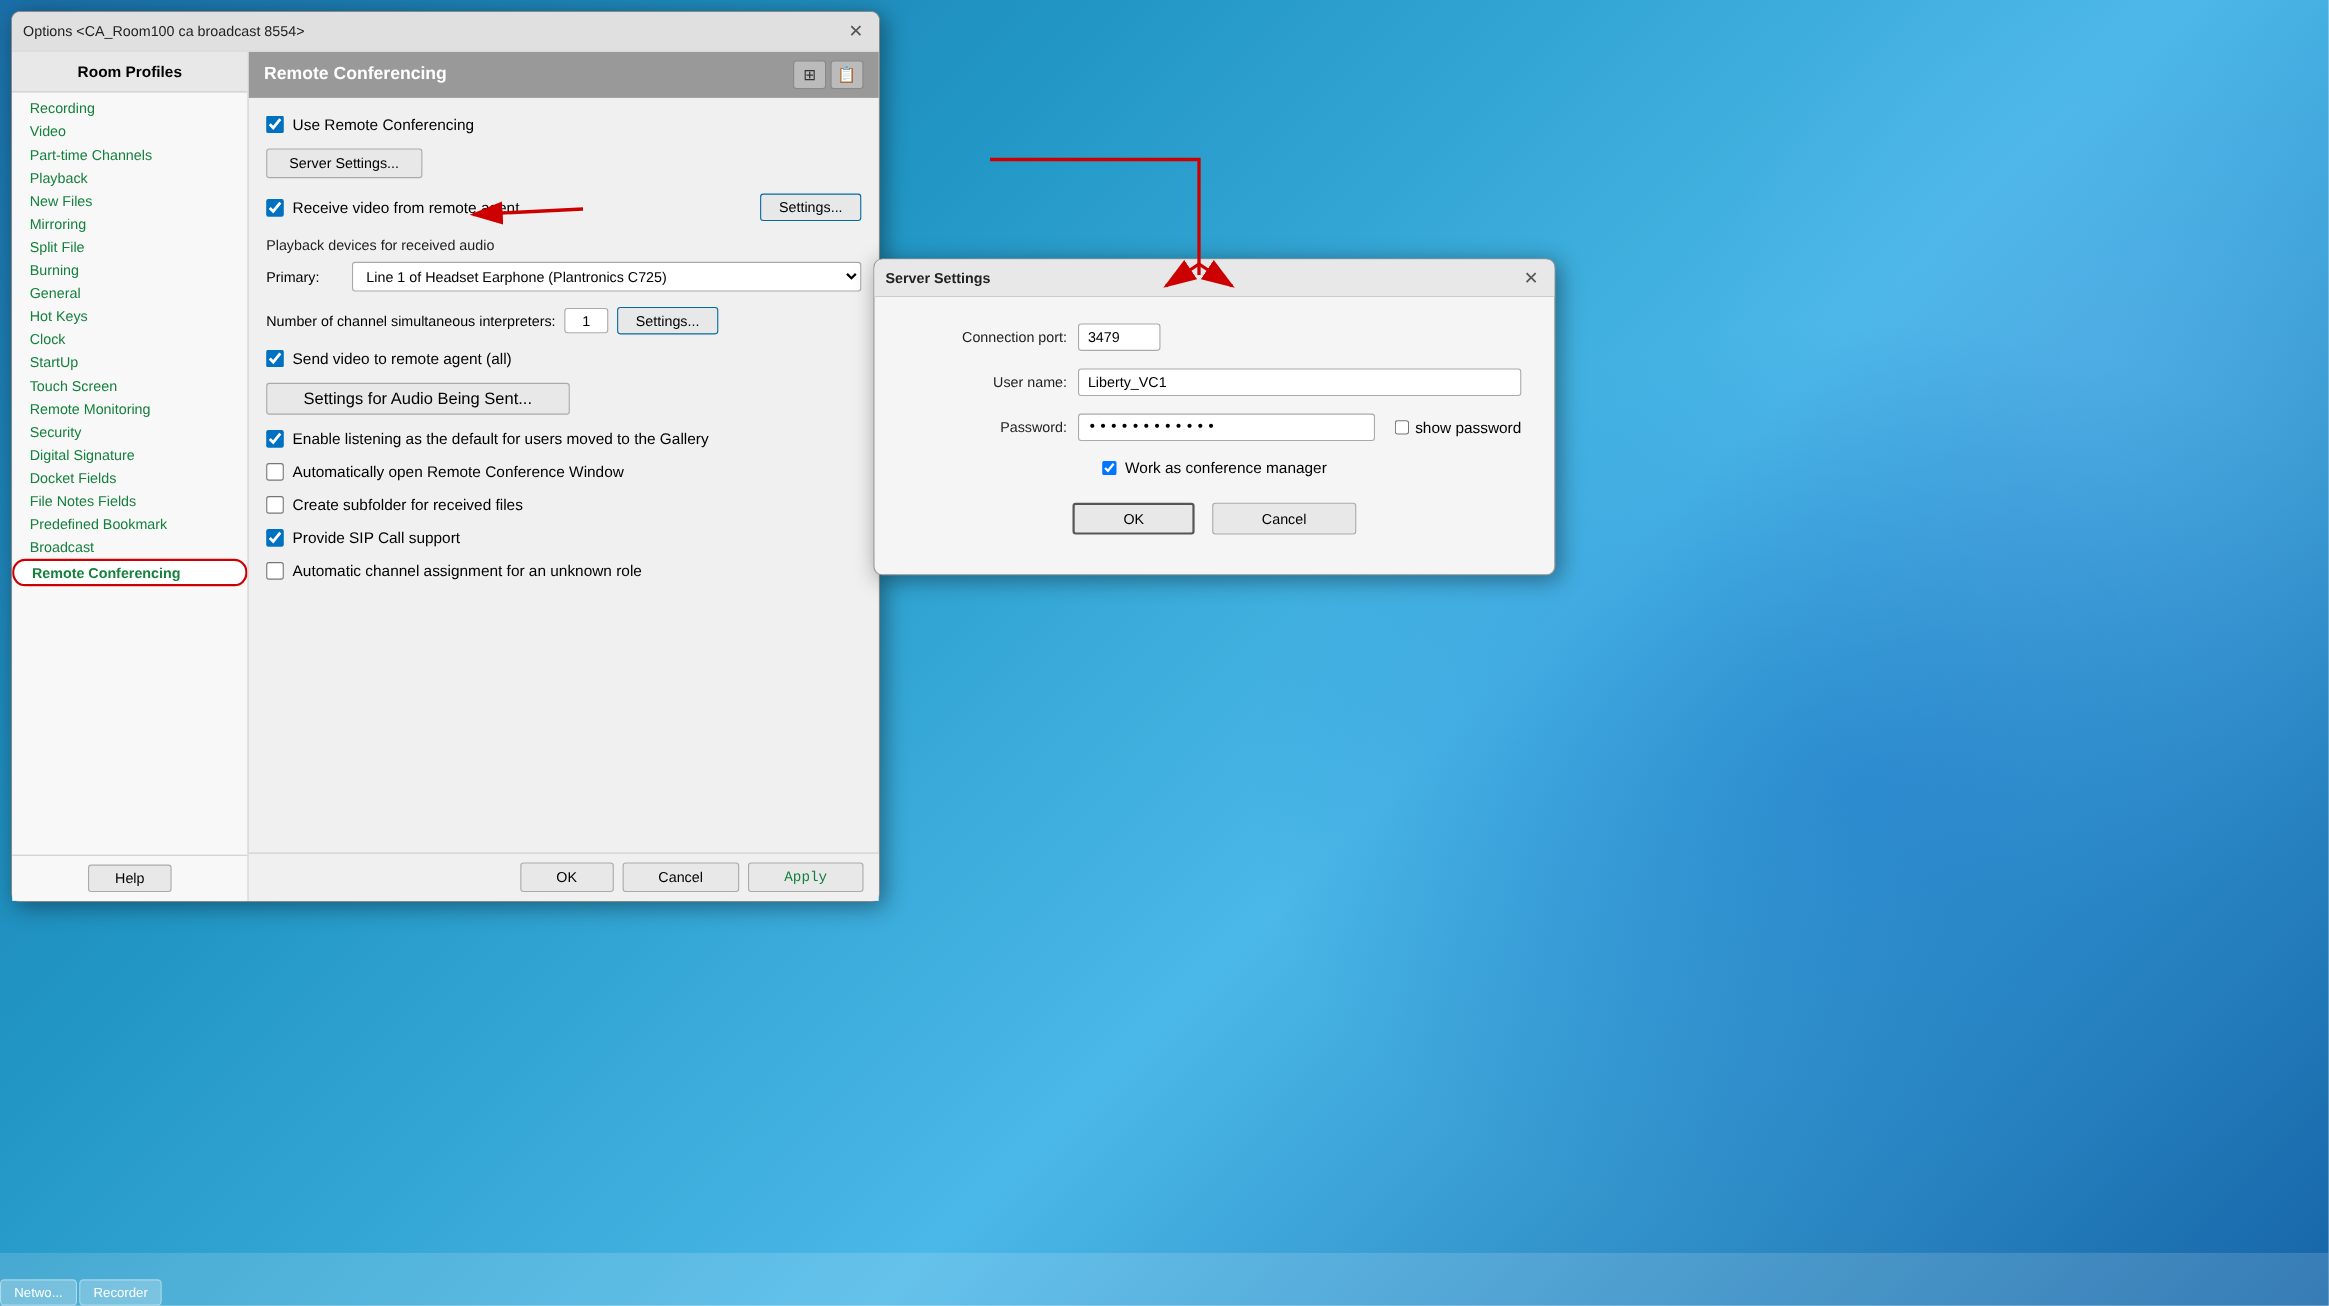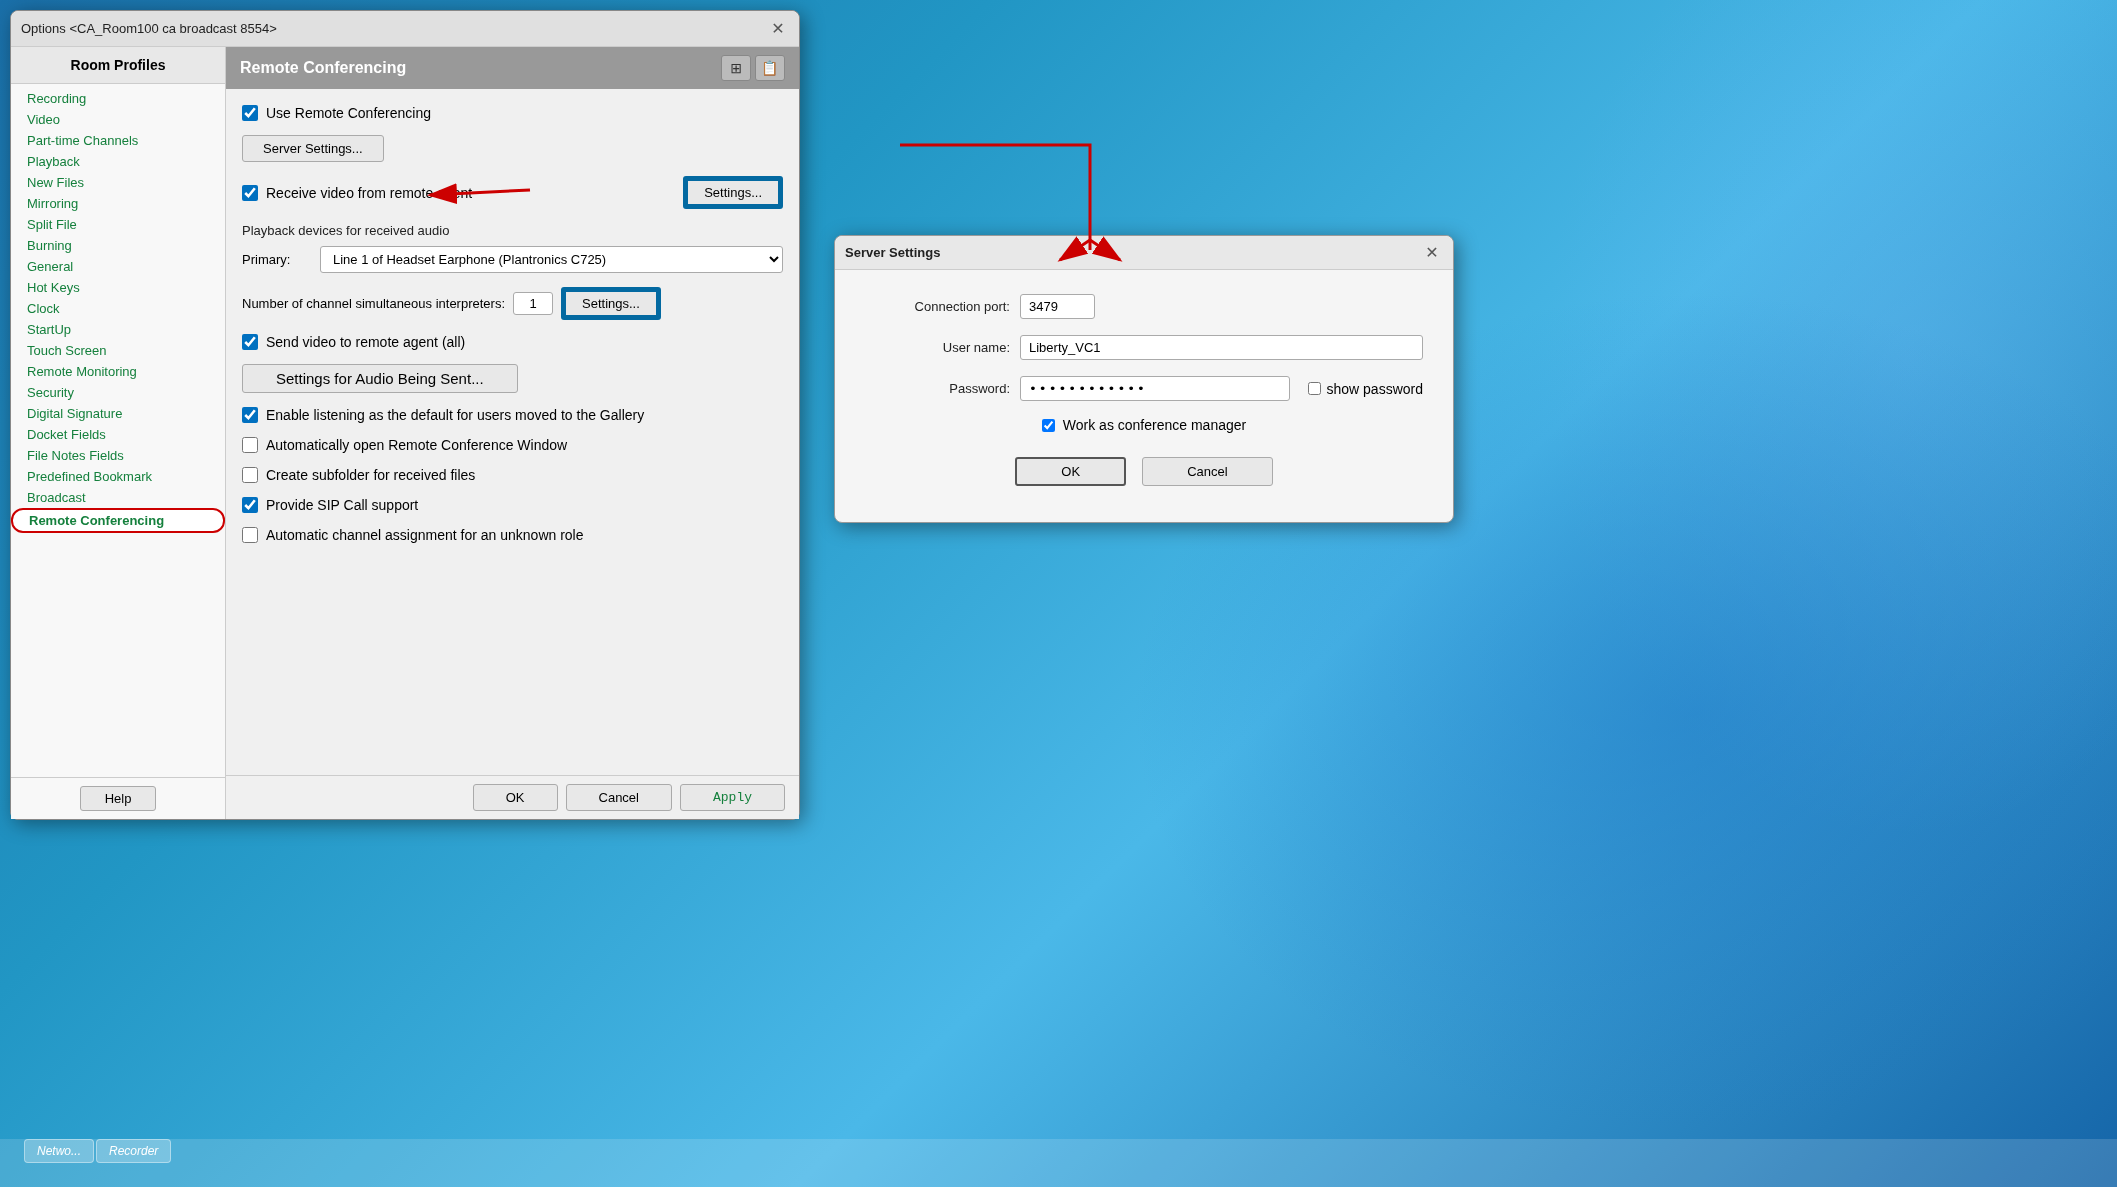--- a/index.html
+++ b/index.html
@@ -248,21 +248,21 @@
       padding: 3px 6px;
       border: 1px solid #aaa;
       border-radius: 3px;
       font-size: 13px;
       text-align: center;
     }
 
     .settings-btn {
       padding: 4px 16px;
       background: #e8e8e8;
-      border: 5px solid #0369a1;
+      border: 1px solid #0369a1;
       border-radius: 3px;
       cursor: pointer;
       font-size: 13px;
     }
 
     .audio-sent-btn {
       padding: 5px 33px;
       background: #e8e8e8;
       border: 1px solid #aaa;
       border-radius: 3px;
@@ -299,25 +299,24 @@
 
     
     .taskbar {
       position: absolute;
       bottom: 0;
       left: 0;
       right: 0;
       height: 48px;
       background: rgba(255,255,255,0.15);
       display: flex;
-      align-items: flex-start;
+      align-items: flex-end;
       gap: 2px;
-      padding: 0 24px;
+      padding: 0 0;
       z-index: 5;
-      font-style: italic;
     }
 
     .taskbar-item {
       padding: 4px 12px;
       background: rgba(255,255,255,0.25);
       border: 1px solid rgba(255,255,255,0.4);
       border-radius: 4px;
       font-size: 12px;
       color: white;
       cursor: pointer;
@@ -330,21 +329,21 @@
       width: 100%;
       height: 100%;
       pointer-events: none;
       z-index: 20;
     }
 
     
     .server-dialog {
       position: absolute;
       top: 235px;
-      left: 834px;
+      left: 794px;
       width: 620px;
       background: #f5f5f5;
       border: 1px solid #999;
       border-radius: 8px;
       box-shadow: 4px 4px 20px rgba(0,0,0,0.4);
       z-index: 15;
       padding: 0;
     }
 
     .server-dialog-titlebar {

